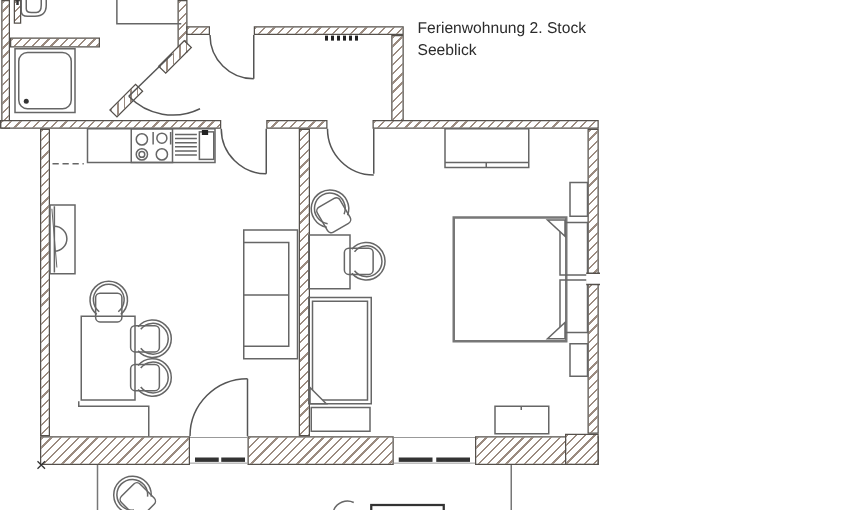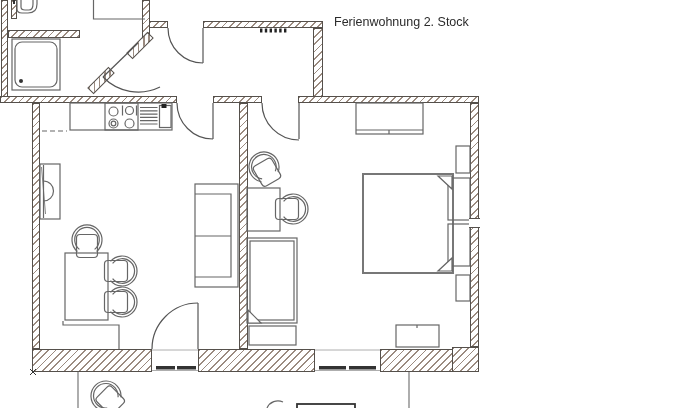--- a/index.html
+++ b/index.html
@@ -134,14 +134,15 @@
       <path d="M267,408 A12,12 0 0 1 283,402" stroke="#666666" fill="none" stroke-width="1.2"></path>
       <g transform="translate(106,396) rotate(-135)" stroke="#666666" fill="none" stroke-width="1.2">
         <path d="M-11.5,-9.6 A15,15 0 1 1 -11.5,9.6" stroke="#666666" fill="none" stroke-width="1.2"></path>
         <path d="M-9.4,-7.6 A12.3,12.3 0 1 1 -9.4,7.6" stroke="#666666" fill="none" stroke-width="1.2"></path>
         <rect x="-17.5" y="-10.5" width="23" height="21" rx="3.5" stroke="#666666" fill="none" stroke-width="1.2"></rect>
       </g>
       <path d="M30,369 L36,375 M36,369 L30,375" stroke="#333333" stroke-width="1" fill="none"></path>
     </svg>
   <div class="title">
     <div>Ferienwohnung 2. Stock</div>
+    <div>Seeblick</div>
   </div>
 </div>
 
 </body></html>

